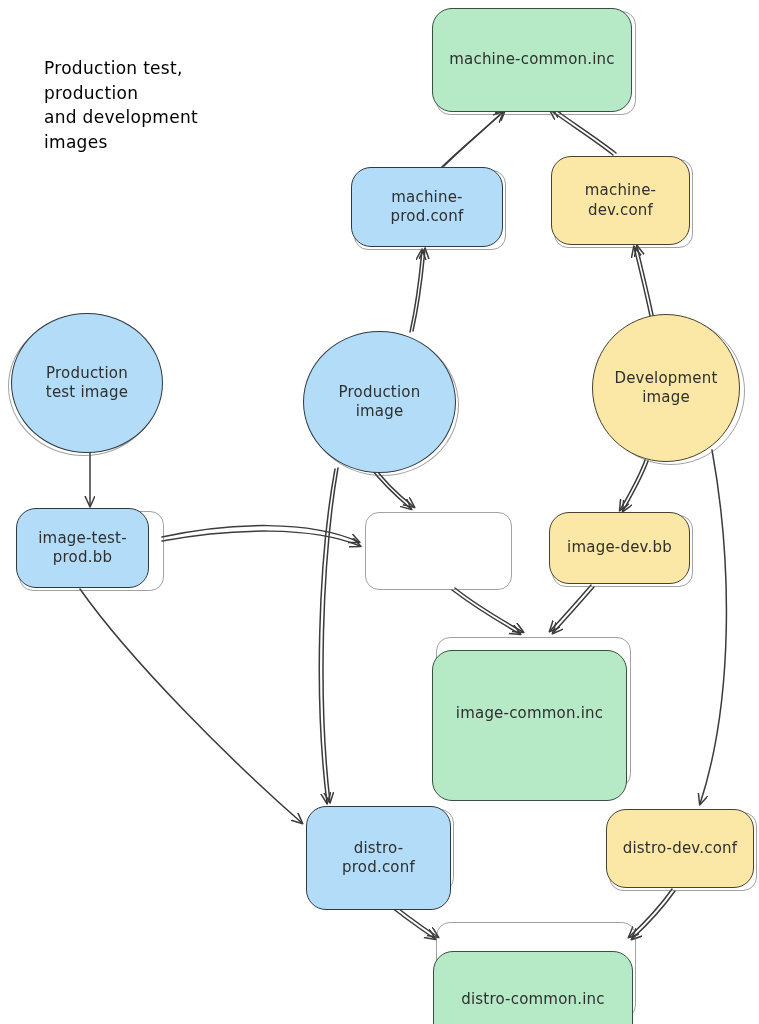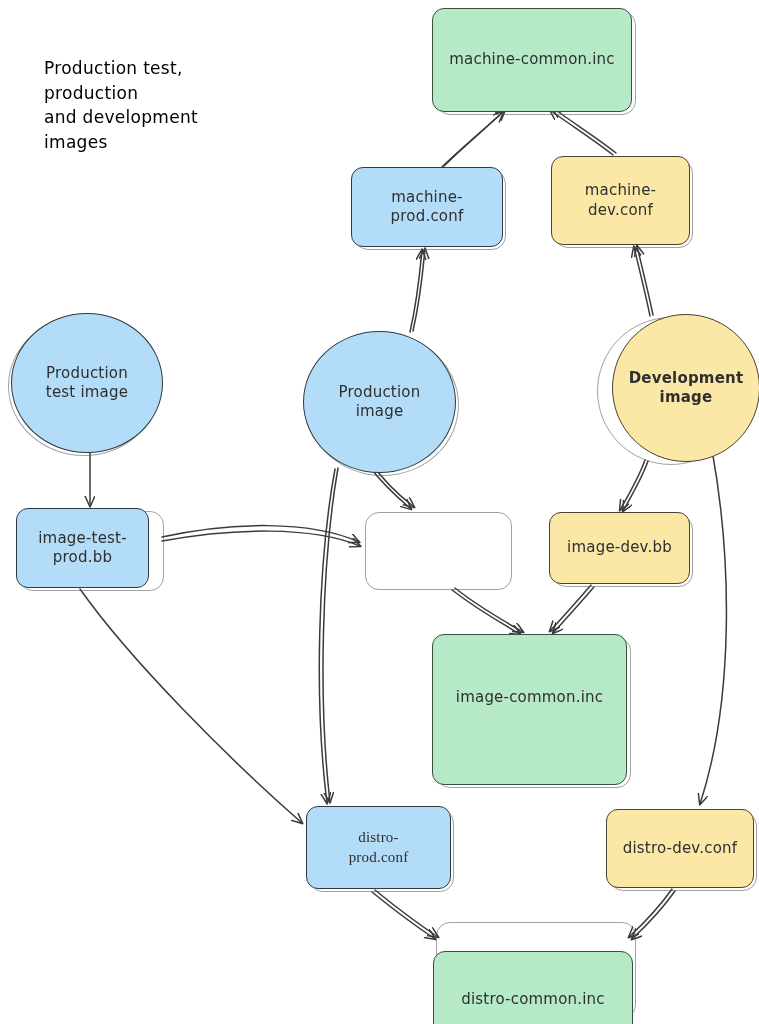--- a/index.html
+++ b/index.html
@@ -4,21 +4,21 @@
 <style>
   html,body{margin:0;padding:0;background:#ffffff;}
   body{width:759px;height:1024px;overflow:hidden;
        font-family:"DejaVu Sans","Liberation Sans",sans-serif;}
   #stage{position:relative;width:759px;height:1024px;background:#fff;}
   #edges{position:absolute;left:0;top:0;width:759px;height:1024px;}
   .node{position:absolute;box-sizing:border-box;display:flex;
         align-items:center;justify-content:center;text-align:center;
         color:#2f2f2f;font-size:15px;line-height:1.28;
         letter-spacing:.2px;white-space:pre-line;}
-  .rect{border-radius:12px;border:1.6px solid #3b3b3b;}
+  .rect{border-radius:20px;border:1.6px solid #3b3b3b;}
   .circ{border-radius:50%;border:1.8px solid #3b3b3b;}
   .blue{background:#b3dcf8;border-color:#2f3a40;}
   .yellow{background:#fbe7a6;border-color:#4a4130;}
   .green{background:#b6e9c5;border-color:#38503f;}
   .title{position:absolute;color:#000000;font-size:17px;line-height:1.45;
          text-align:left;white-space:pre-line;letter-spacing:.3px;}
   .sh{position:absolute;box-sizing:border-box;border:1.4px solid #555;
       opacity:.55;pointer-events:none;}
 </style>
 </head>
@@ -99,24 +99,24 @@
 
   <div class="node rect green" style="left:432px;top:8px;width:200px;height:104px;">machine-common.inc</div>
   <div class="node rect blue" style="left:351px;top:167px;width:152px;height:80px;">machine-
 prod.conf</div>
   <div class="node rect yellow" style="left:551px;top:156px;width:139px;height:89px;">machine-
 dev.conf</div>
   <div class="node circ blue" style="left:11px;top:313px;width:152px;height:140px;">Production
 test image</div>
   <div class="node circ blue" style="left:303px;top:331px;width:153px;height:142px;">Production
 image</div>
-  <div class="node circ yellow" style="left:612px;top:314px;width:148px;height:148px;font-weight:bold;">Development
+  <div class="node circ yellow" style="left:592px;top:314px;width:148px;height:148px;">Development
 image</div>
   <div class="node rect blue" style="left:16px;top:508px;width:133px;height:80px;">image-test-
 prod.bb</div>
   <div class="node rect yellow" style="left:549px;top:512px;width:141px;height:72px;">image-dev.bb</div>
-  <div class="node rect green" style="left:432px;top:634px;width:195px;height:151px;padding-bottom:24px;">image-common.inc</div>
-  <div class="node rect blue" style="left:306px;top:806px;width:145px;height:83px;font-family:Liberation Serif, serif;">distro-
+  <div class="node rect green" style="left:432px;top:650px;width:195px;height:151px;padding-bottom:24px;">image-common.inc</div>
+  <div class="node rect blue" style="left:306px;top:806px;width:145px;height:104px;">distro-
 prod.conf</div>
   <div class="node rect yellow" style="left:606px;top:809px;width:148px;height:79px;text-align:center;">distro-dev.conf</div>
   <div class="node rect green" style="left:433px;top:919px;width:200px;height:97px;margin-top:32px;">distro-common.inc</div>
 
 </div>
 
 </body></html>

